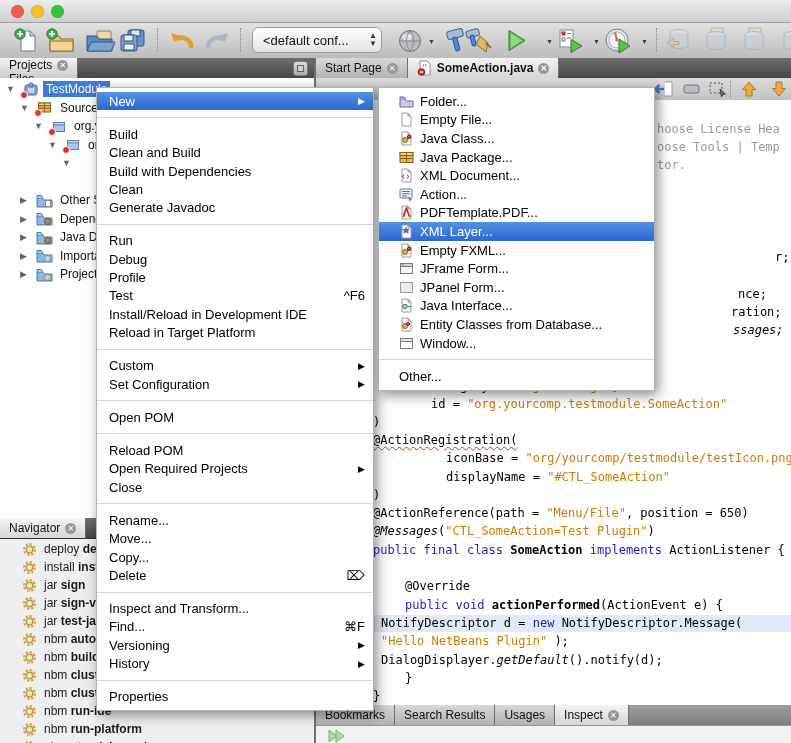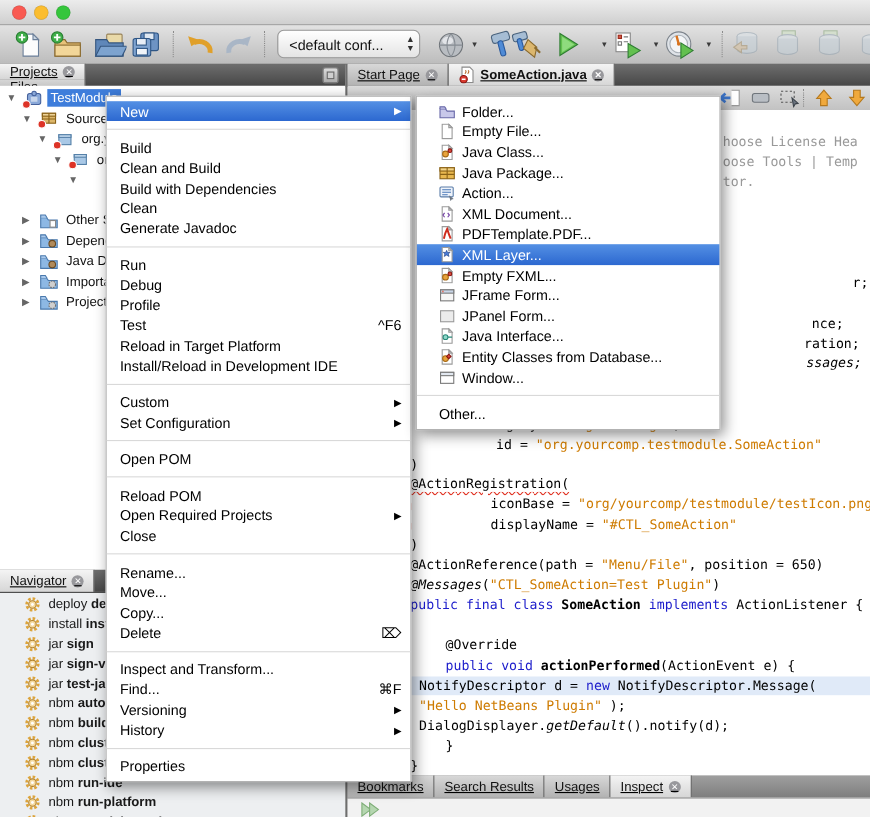--- a/index.html
+++ b/index.html
@@ -1,18 +1,18 @@
 <!DOCTYPE html>
 <html lang="en"><head>
 <meta charset="utf-8">
 <style>
   html,body{margin:0;padding:0;background:#888;}
   #app{position:relative;width:791px;height:743px;overflow:hidden;background:#c8c8c8;
        font-family:"Liberation Sans",sans-serif;-webkit-font-smoothing:antialiased;}
-  .abs{position:absolute;text-decoration:underline;}
+  .abs{position:absolute;}
   
   .titlebar{left:0;top:0;width:791px;height:22px;background:linear-gradient(#ececec,#cfcfcf);border-bottom:1px solid #9f9f9f;}
   .light{position:absolute;width:13px;height:13px;border-radius:50%;top:5px;box-shadow:inset 0 0 1px rgba(0,0,0,.4);}
   .toolbar{left:0;top:23px;width:791px;height:35px;background:linear-gradient(#e2e2e2,#bcbcbc);border-bottom:1px solid #8d8d8d;}
   .tbicon{position:absolute;display:flex;align-items:center;justify-content:center;}
   .tbsep{position:absolute;top:5px;height:24px;border-left:1px dotted #8a8a8a;}
   .caret{position:absolute;font-size:7px;color:#3a3a3a;}
   .cfg{position:absolute;left:252px;top:4px;width:128px;height:24px;border:1px solid #9a9a9a;border-radius:6px;
        background:linear-gradient(#ffffff,#e4e4e4);display:flex;align-items:center;font-size:13px;color:#111;}
   .cfg .lab{flex:1;padding-left:10px;white-space:nowrap;overflow:hidden;}
@@ -525,21 +525,21 @@
 
   <div class="abs editor" id="editor-area">
       <div class="codeline" style="left: 341px; top: 22px;"><span class="seg-cm">hoose License Hea</span></div>
       <div class="codeline" style="left: 341px; top: 40px;"><span class="seg-cm">oose Tools | Temp</span></div>
       <div class="codeline" style="left: 341px; top: 58px;"><span class="seg-cm">tor.</span></div>
       <div class="codeline" style="left: 459px; top: 150px;"><span class="seg-pl">r;</span></div>
       <div class="codeline" style="left: 422px; top: 187px;"><span class="seg-pl">nce;</span></div>
       <div class="codeline" style="left: 415px; top: 205px;"><span class="seg-pl">ration;</span></div>
       <div class="codeline" style="left: 417px; top: 223px;"><span class="seg-it">ssages;</span></div>
       <div class="codeline" style="left: 115px; top: 279px;"><span class="seg-pl">category = </span><span class="seg-st">"BugTracking"</span><span class="seg-pl"> ,</span></div>
-      <div class="codeline" style="left: 115px; top: 297px; margin-left: 20px;"><span class="seg-pl">id = </span><span class="seg-st">"org.yourcomp.testmodule.SomeAction"</span></div>
+      <div class="codeline" style="left: 115px; top: 297px;"><span class="seg-pl">id = </span><span class="seg-st">"org.yourcomp.testmodule.SomeAction"</span></div>
       <div class="codeline" style="left: 57px; top: 315px;"><span class="seg-pl">)</span></div>
       <div class="codeline" style="left: 57px; top: 333px;"><span class="seg-an">@ActionRegistration(</span></div>
       <div class="codeline" style="left: 130px; top: 351px;"><span class="seg-pl">iconBase = </span><span class="seg-st">"org/yourcomp/testmodule/testIcon.png</span></div>
       <div class="codeline" style="left: 130px; top: 370px;"><span class="seg-pl">displayName = </span><span class="seg-st">"#CTL_SomeAction"</span></div>
       <div class="codeline" style="left: 57px; top: 388px;"><span class="seg-pl">)</span></div>
       <div class="codeline" style="left: 57px; top: 406px;"><span class="seg-pl">@ActionReference(path = </span><span class="seg-st">"Menu/File"</span><span class="seg-pl">, position = 650)</span></div>
       <div class="codeline" style="left: 57px; top: 424px;"><span class="seg-it">@Messages</span><span class="seg-pl">(</span><span class="seg-st">"CTL_SomeAction=Test Plugin"</span><span class="seg-pl">)</span></div>
       <div class="codeline" style="left: 57px; top: 443px;"><span class="seg-kw">public final class </span><span class="seg-bd">SomeAction</span><span class="seg-kw"> implements </span><span class="seg-pl">ActionListener {</span></div>
       <div class="codeline" style="left: 89px; top: 479px;"><span class="seg-pl">@Override</span></div>
       <div class="codeline" style="left: 89px; top: 498px;"><span class="seg-kw">public void </span><span class="seg-bd">actionPerformed</span><span class="seg-pl">(ActionEvent e) {</span></div>
@@ -619,25 +619,25 @@
       <div class="mi">
         <span class="milabel">Profile</span>
         <span class="mspace"></span>
       </div>
       <div class="mi">
         <span class="milabel">Test</span>
         <span class="mspace"></span>
         <span class="shortcut">^F6</span>
       </div>
       <div class="mi">
+        <span class="milabel">Install/Reload in Development IDE</span>
+        <span class="mspace"></span>
+      </div>
+      <div class="mi">
         <span class="milabel">Reload in Target Platform</span>
-        <span class="mspace"></span>
-      </div>
-      <div class="mi">
-        <span class="milabel">Install/Reload in Development IDE</span>
         <span class="mspace"></span>
       </div>
       <div class="msep"></div>
       <div class="mi">
         <span class="milabel">Custom</span>
         <span class="mspace"></span>
         <span class="subarrow">▶</span>
       </div>
       <div class="mi">
         <span class="milabel">Set Configuration</span>
@@ -748,37 +748,37 @@
             <rect x="1" y="2.5" width="13" height="3" fill="#f4d488" stroke="#8a6217"></rect>
             <path d="M1 8.5h13M7.5 2.5v10" stroke="#8a6217"></path>
           </svg>
         </span>
         <span class="milabel">Java Package...</span>
         <span class="mspace"></span>
       </div>
       <div class="mi">
         <span class="micon">
           <svg width="15" height="15" viewBox="0 0 15 15">
+            <path d="M3 1h6l3 3v10H3z" fill="#fff" stroke="#9a9a9a"></path>
+            <path d="M9 1l3 3H9z" fill="#ddd" stroke="#9a9a9a"></path>
+            <path d="M5.2 6.5L3.7 8.5l1.5 2M8 6.5l1.5 2L8 10.5" stroke="#7a4ba8" fill="none" stroke-width="1.1"></path>
+          </svg>
+        </span>
+        <span class="milabel">XML Document...</span>
+        <span class="mspace"></span>
+      </div>
+      <div class="mi">
+        <span class="micon">
+          <svg width="15" height="15" viewBox="0 0 15 15">
             <rect x="1" y="2" width="12" height="9" rx="1" fill="#eef3fa" stroke="#5a7ca8"></rect>
             <path d="M3 4.5h8M3 6.8h8M3 9h5" stroke="#4a78b8"></path>
             <path d="M9 9.5l4.5 3.5-2 .3-.8 1.7z" fill="#6b7480"></path>
           </svg>
         </span>
         <span class="milabel">Action...</span>
-        <span class="mspace"></span>
-      </div>
-      <div class="mi">
-        <span class="micon">
-          <svg width="15" height="15" viewBox="0 0 15 15">
-            <path d="M3 1h6l3 3v10H3z" fill="#fff" stroke="#9a9a9a"></path>
-            <path d="M9 1l3 3H9z" fill="#ddd" stroke="#9a9a9a"></path>
-            <path d="M5.2 6.5L3.7 8.5l1.5 2M8 6.5l1.5 2L8 10.5" stroke="#7a4ba8" fill="none" stroke-width="1.1"></path>
-          </svg>
-        </span>
-        <span class="milabel">XML Document...</span>
         <span class="mspace"></span>
       </div>
       <div class="mi">
         <span class="micon">
           <svg width="15" height="15" viewBox="0 0 15 15">
             <path d="M3 1h6l3 3v10H3z" fill="#fff" stroke="#9a9a9a"></path>
             <path d="M9 1l3 3H9z" fill="#ddd" stroke="#9a9a9a"></path>
             <path d="M4.5 12C5.5 7.5 6.5 5 7.5 3.2c.9 2.8 2 6 3.2 8.8" stroke="#cf2c1e" fill="none" stroke-width="1.8"></path>
           </svg>
         </span>

